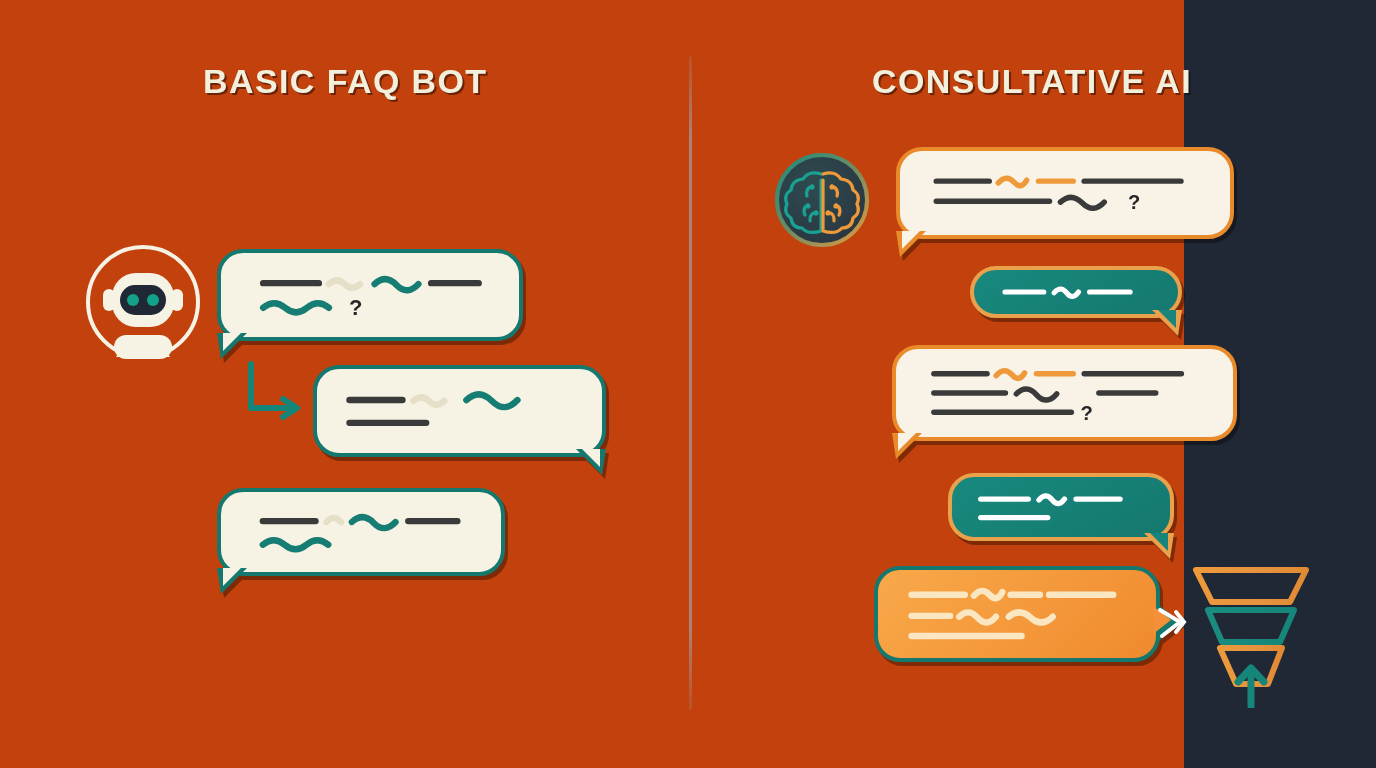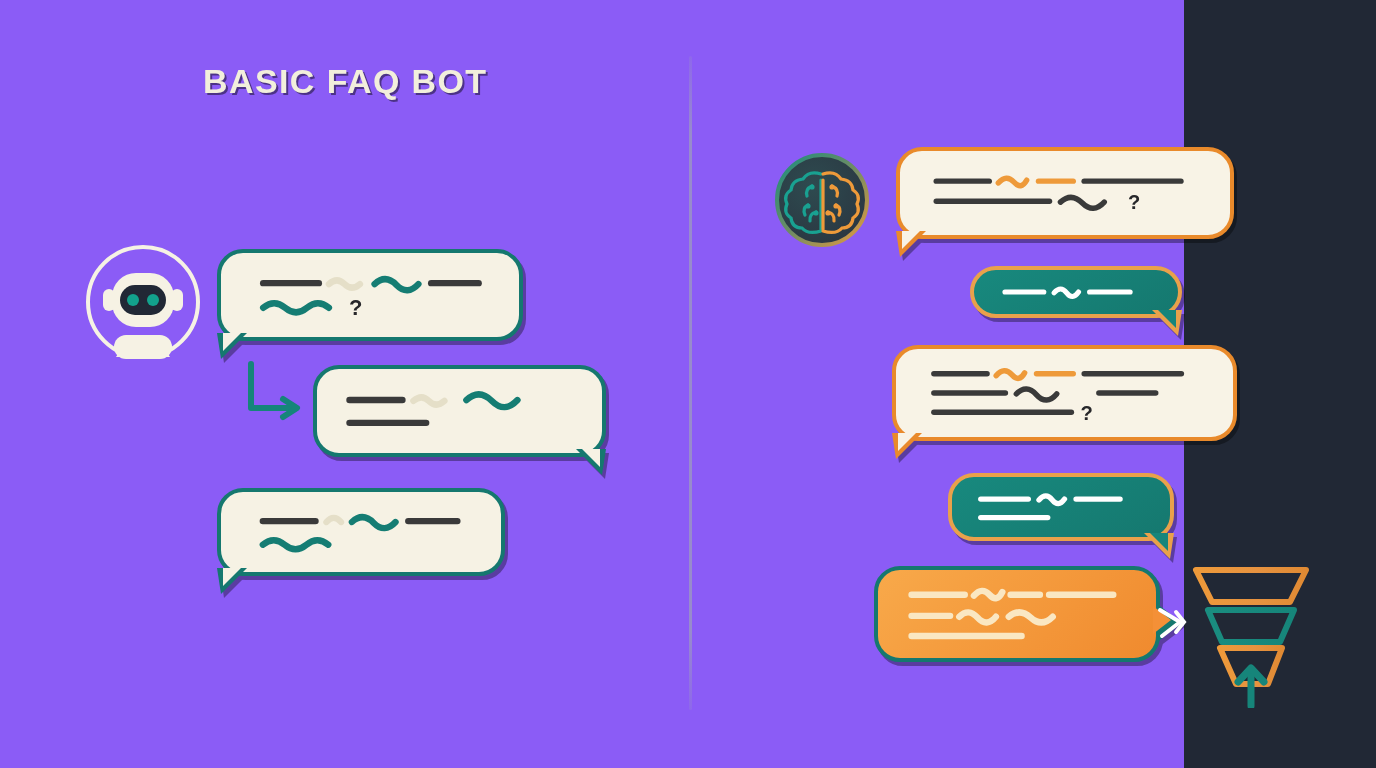--- a/index.html
+++ b/index.html
@@ -5,21 +5,21 @@
   * { box-sizing: border-box; margin: 0; padding: 0; }
   html, body {
     width: 1376px; height: 768px;
     background: #212835;
     font-family: "Liberation Sans", sans-serif;
     overflow: hidden;
   }
   #stage {
     position: relative;
     width: 1184px; height: 768px;
-    background: #8b5cf6;
+    background: #c2410c;
   }
   .col-title {
     position: absolute;
     font-size: 34px;
     font-weight: bold;
     letter-spacing: 1.4px;
     color: #F2EFDC;
     text-shadow: 2px 2px 0 rgba(0,0,0,0.45);
     white-space: nowrap;
   }
@@ -130,20 +130,21 @@
   
   #elbow-arrow { position: absolute; left: 243px; top: 360px; }
   #mini-arrow  { position: absolute; left: 1150px; top: 598px; }
 </style>
 </head>
 <body>
 
 <div id="stage">
 
   <div class="col-title" id="title-left">BASIC FAQ BOT</div>
+  <div class="col-title" id="title-right">CONSULTATIVE AI</div>
 
   <div id="divider"></div>
 
   <div id="robot-avatar" style="left:84px; top:243px;">
     <svg width="118" height="118" viewBox="0 0 118 118">
       <circle cx="59" cy="59" r="55" fill="none" stroke="#F6F2E4" stroke-width="4"></circle>
 
       <rect x="28" y="30" width="62" height="54" rx="24" fill="#F6F2E4"></rect>
 
       <rect x="19" y="46" width="12" height="22" rx="6" fill="#F6F2E4"></rect>

